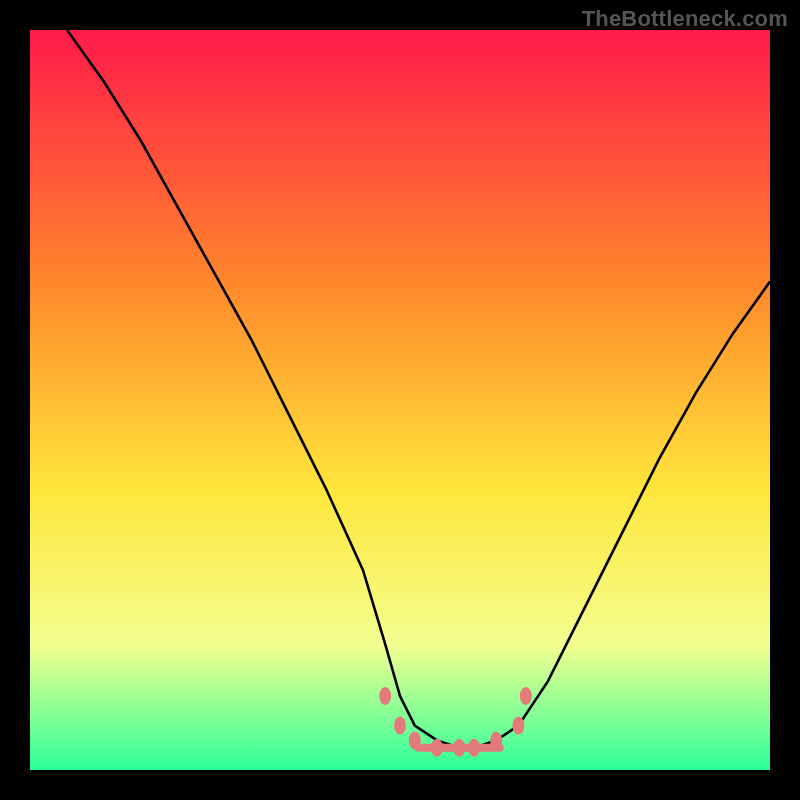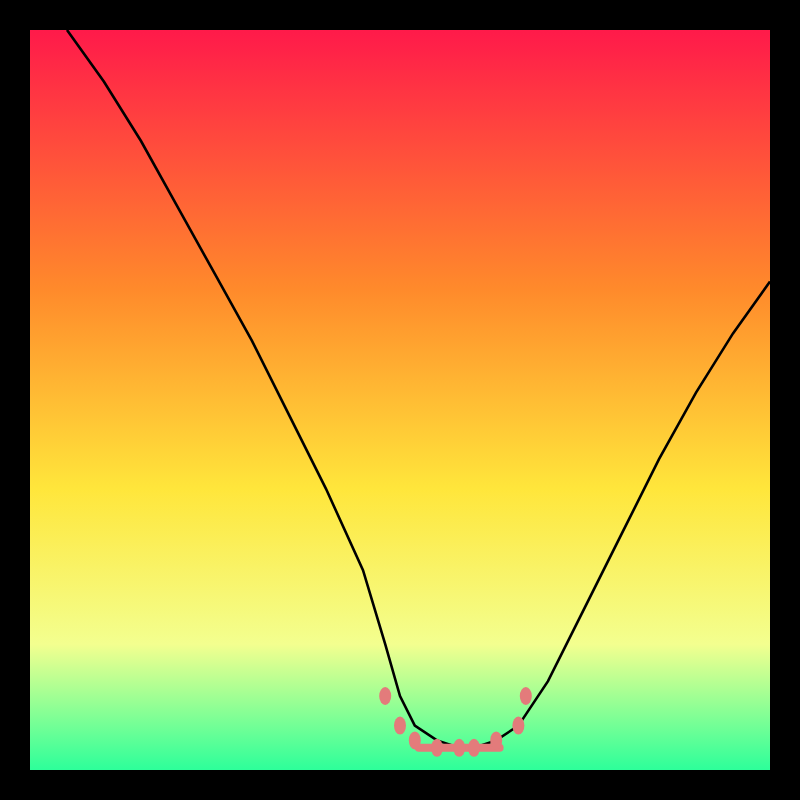--- a/index.html
+++ b/index.html
@@ -40,20 +40,21 @@
     display: block;
     width: 740px;
     height: 740px;
   }
 </style>
 </head>
 <body>
 
 <div class="frame">
 
+  <div class="watermark">TheBottleneck.com</div>
 
   <div class="plot">
     <svg id="plot-svg" viewBox="0 0 740 740" preserveAspectRatio="none">
       <defs>
         <linearGradient id="bg-grad" x1="0" y1="0" x2="0" y2="1">
           <stop id="g0" offset="0%" stop-color="#ff1a4a"></stop>
           <stop id="g1" offset="35%" stop-color="#ff8a2b"></stop>
           <stop id="g2" offset="62%" stop-color="#ffe63b"></stop>
           <stop id="g3" offset="83%" stop-color="#f3ff8f"></stop>
           <stop id="g4" offset="100%" stop-color="#2dff9a"></stop>

